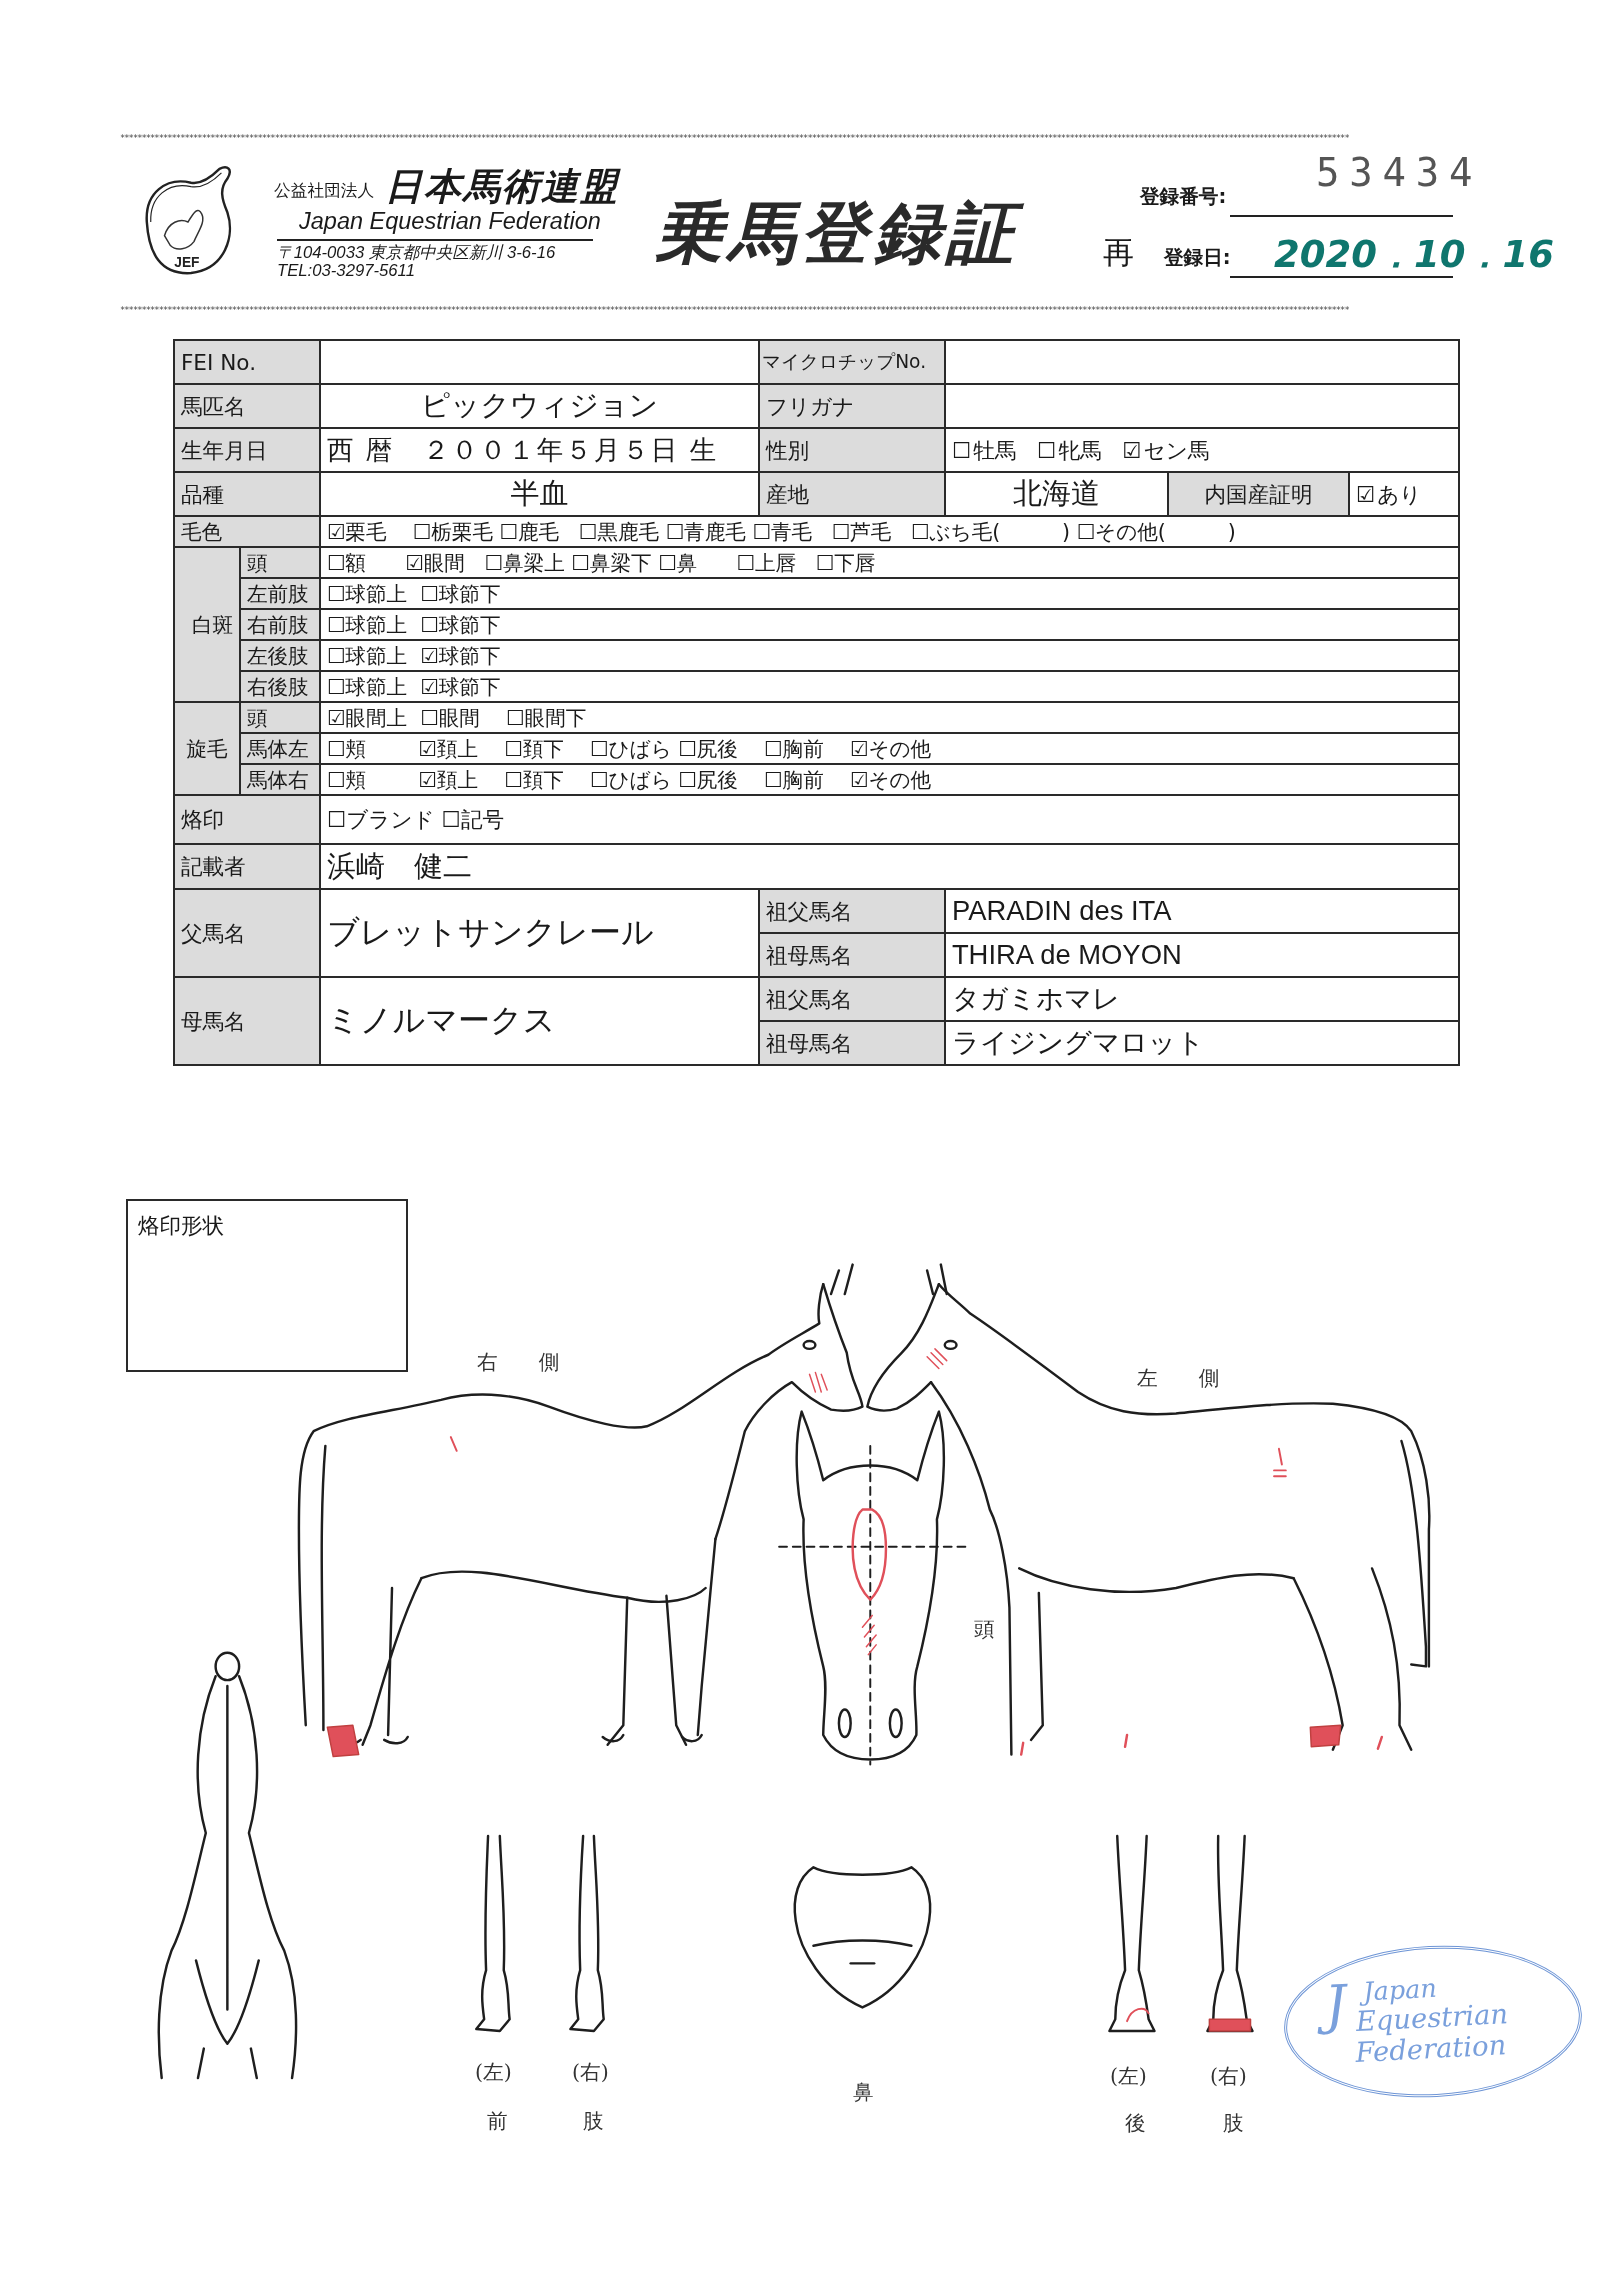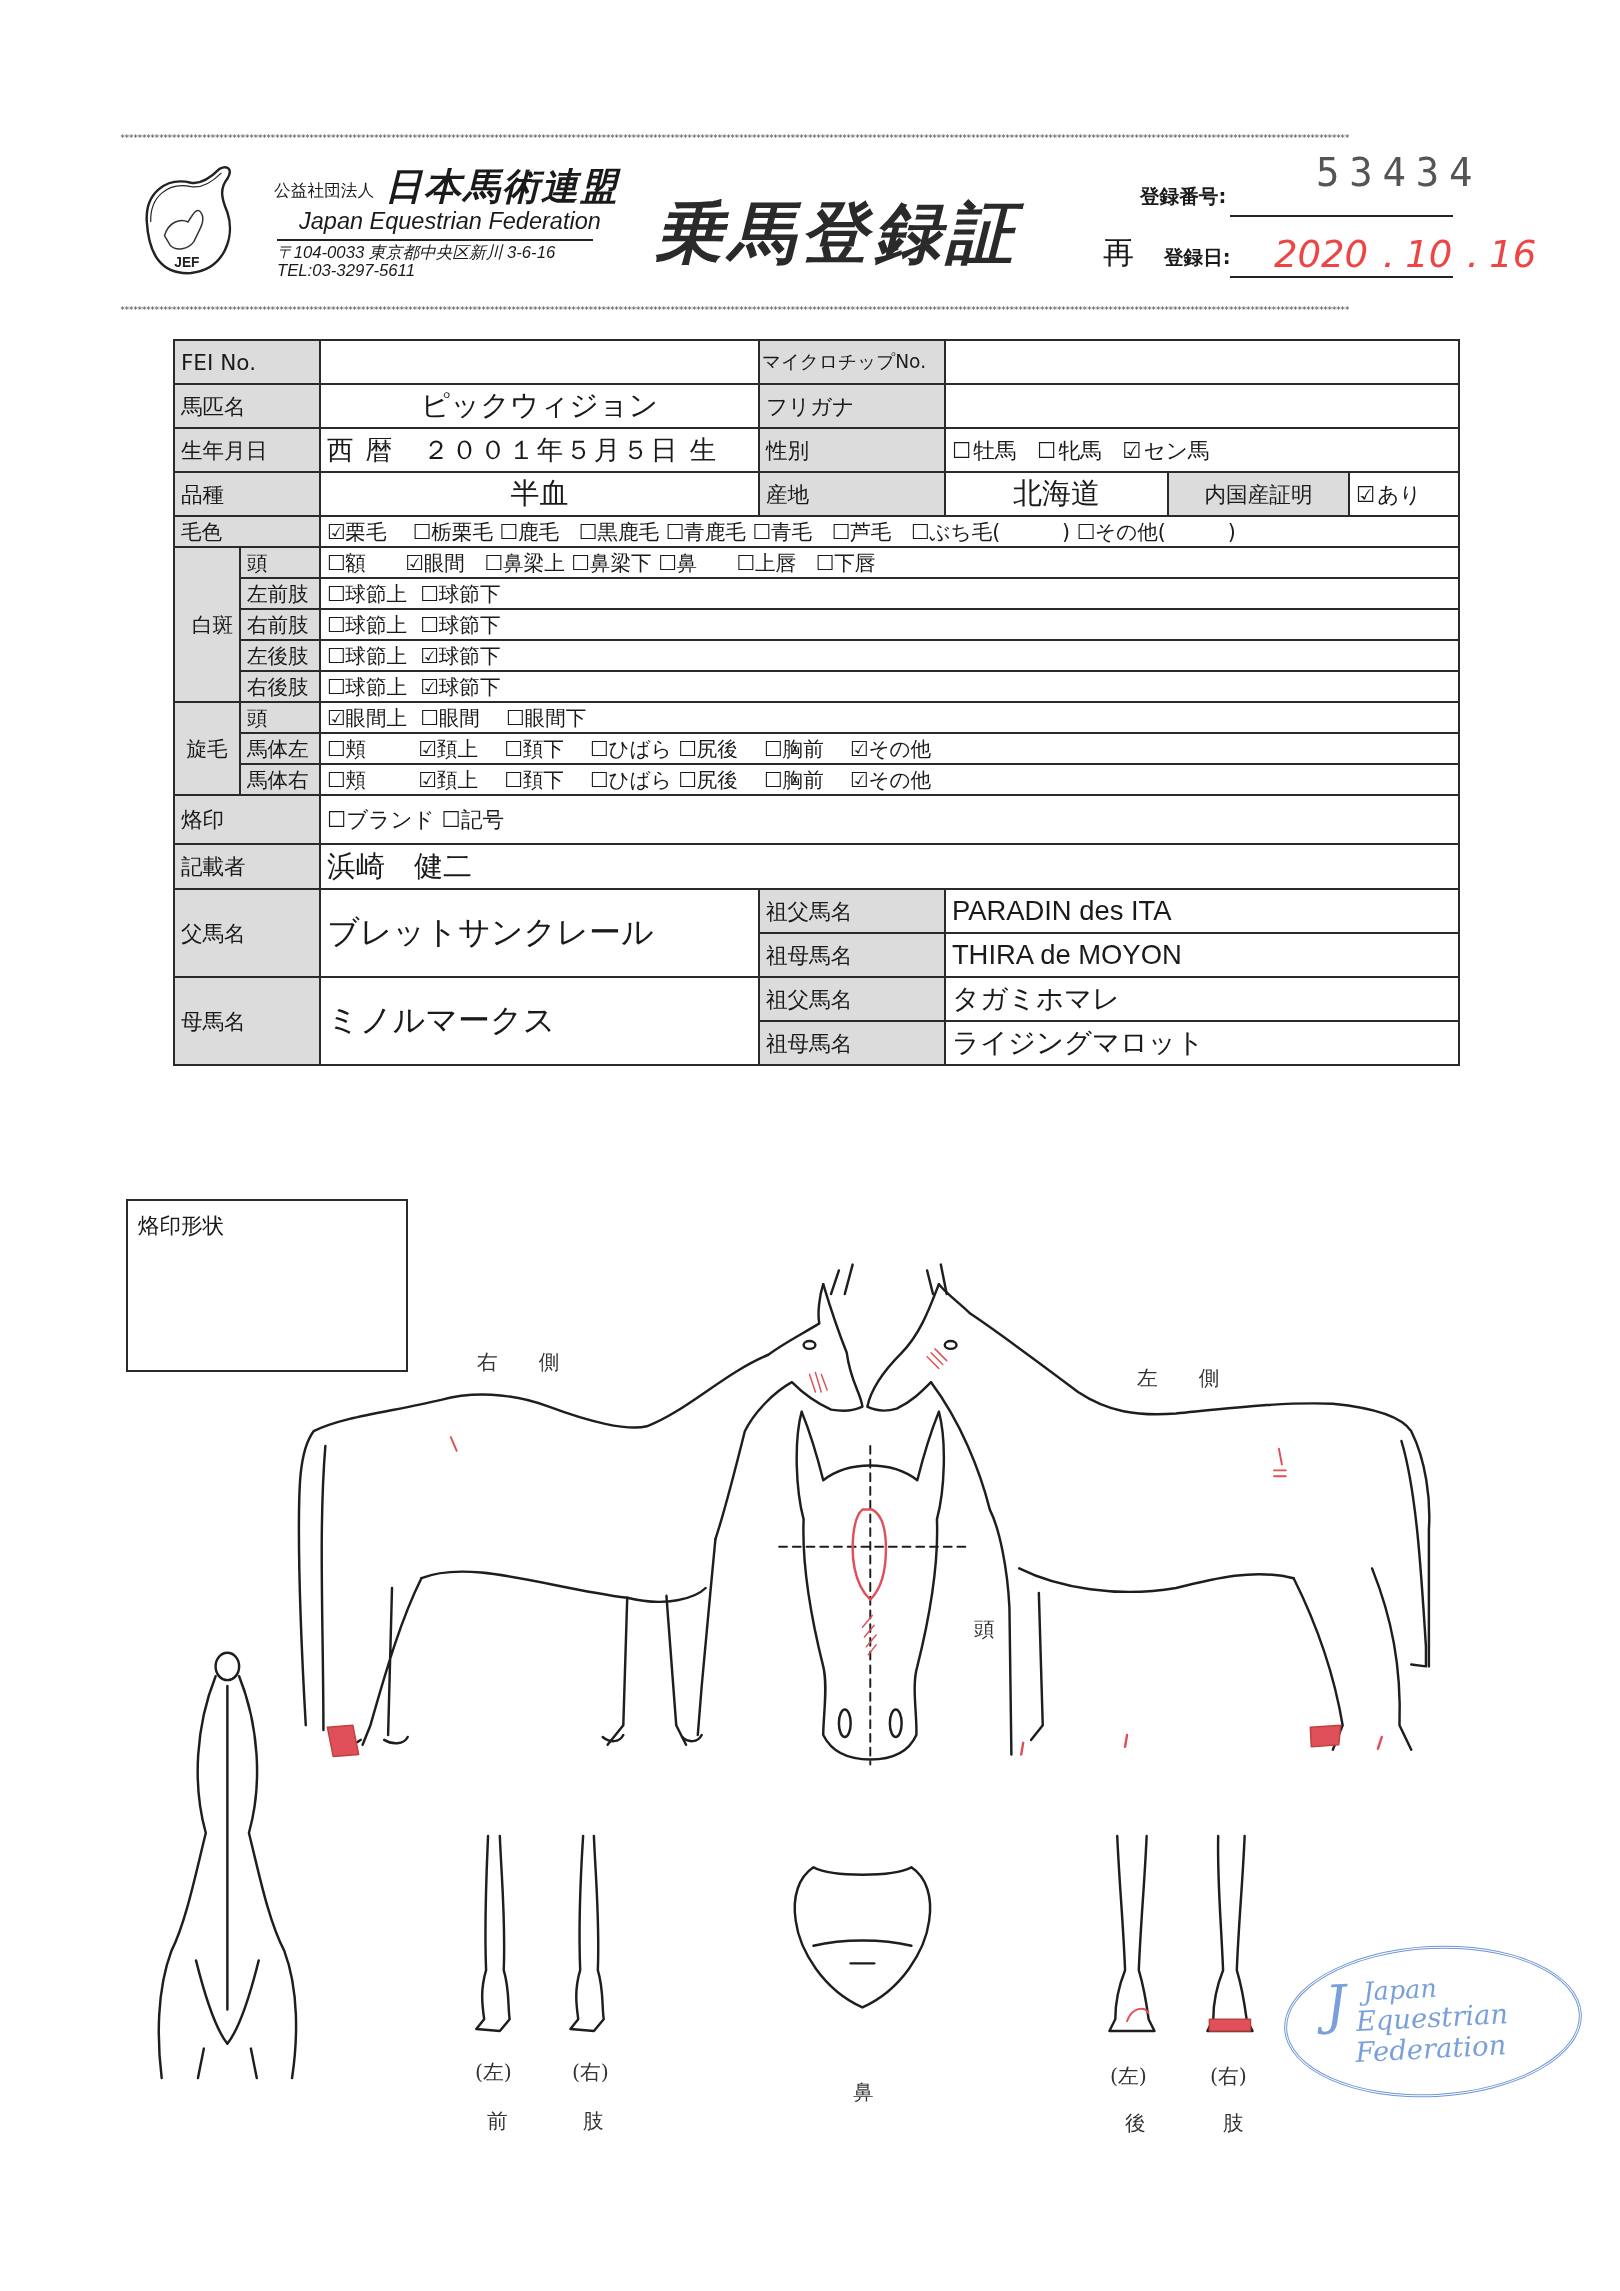--- a/index.html
+++ b/index.html
@@ -9,21 +9,21 @@
   .stars { position:absolute; left:120px; width:1409px; height:9.8px; overflow:hidden;
            font-family:"DejaVu Sans Mono", monospace; font-size:8.8px; line-height:9.8px;
            letter-spacing:-1px; color:#444; white-space:nowrap; }
   .org-small { font-size:16.7px; }
   .org-big { font-size:37px; font-style:italic; font-weight:bold; letter-spacing:2px; }
   .org-en { font-family:"Liberation Sans", sans-serif; font-style:italic; font-size:23.5px;margin-left:22px; }
   .org-addr { font-family:"Liberation Sans", sans-serif; font-style:italic; font-size:16.7px; line-height:18.6px; }
   .title { font-size:67px; font-weight:bold; font-style:italic; letter-spacing:5.9px; color:#2a2a2a; }
   .reg-label { font-size:19.6px;font-weight:bold; }
   .reg-val { font-family:"DejaVu Sans Mono", monospace; font-size:39px; color:#555; letter-spacing:9.8px; }
-  .hand { font-family:"DejaVu Sans", sans-serif; font-style:italic; font-size:37px; color:#ef4444; }
+  .hand { font-family:"DejaVu Sans", sans-serif; font-style:italic; font-size:37px; color:#0f766e;font-weight:bold; }
   .uline { position:absolute; height:2px; background:#222; }
 
   
   table.form { position:absolute; left:173px; top:339px; width:1286px; border-collapse:collapse;
                table-layout:fixed; }
   table.form td { border:2.5px solid #2a2a2a; padding:0 5.9px; font-size:21.6px; height:42px;
                   white-space:nowrap; overflow:hidden; }
   table.form td.lbl { background:#dcdcdc; }
   table.form td.big { font-size:29px; text-align:center; }
   table.form td.bigl { font-size:32px; }

